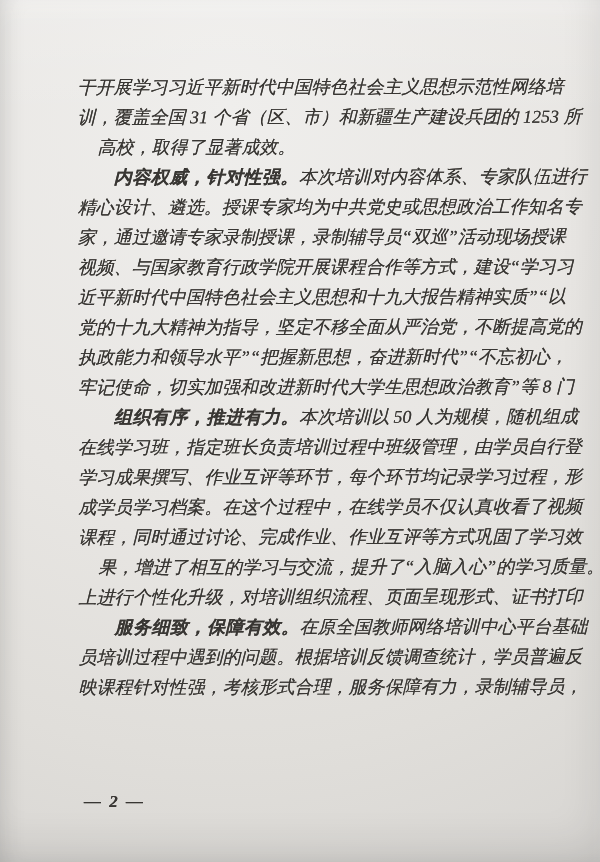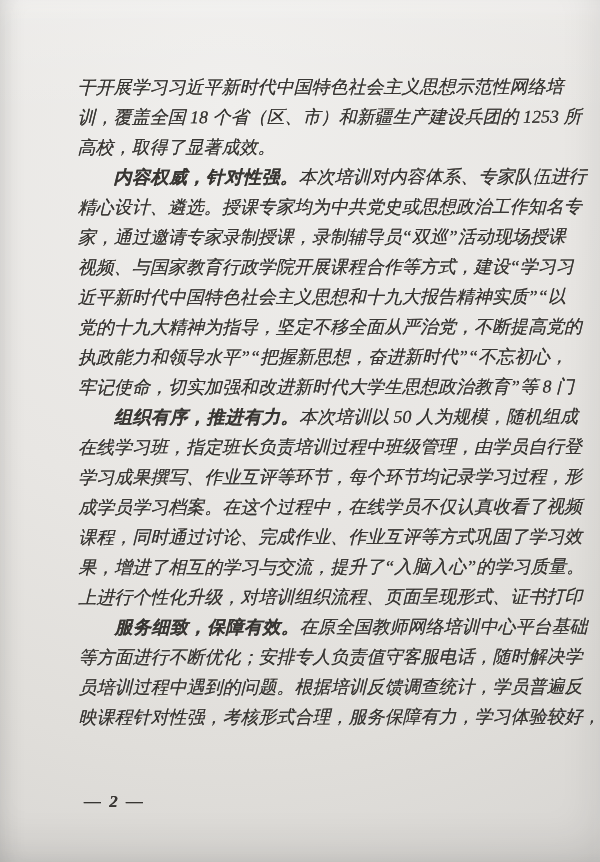--- a/index.html
+++ b/index.html
@@ -37,20 +37,21 @@
     transform: rotate(-0.1deg);
   }
   .line {
     height: 30px;
     white-space: nowrap;
     text-align: justify;
     text-align-last: justify;
   }
   .line.end {
     text-align-last: left;
+    margin-left: 20px;
   }
   .line.indent {
     text-indent: 36px;
   }
   .lead {
     font-family: "Liberation Sans", "DejaVu Sans", sans-serif;
     font-weight: 700;
     letter-spacing: 0.5px;
   }
   .footer {
@@ -64,36 +65,35 @@
     color: #383633;
     text-shadow: 0 0 0.6px rgba(55, 52, 48, 0.85);
   }
 </style>
 </head>
 <body>
 
 <div class="paper">
   <div class="textblock">
       <div class="line"><span>干开展学习习近平新时代中国特色社会主义思想示范性网络培</span></div>
-      <div class="line"><span>训，覆盖全国 18 个省（区、市）和新疆生产建设兵团的 1253 所</span></div>
+      <div class="line"><span>训，覆盖全国 31 个省（区、市）和新疆生产建设兵团的 1253 所</span></div>
       <div class="line end"><span>高校，取得了显著成效。</span></div>
       <div class="line indent"><span class="lead">内容权威，针对性强。</span><span>本次培训对内容体系、专家队伍进行</span></div>
       <div class="line"><span>精心设计、遴选。授课专家均为中共党史或思想政治工作知名专</span></div>
       <div class="line"><span>家，通过邀请专家录制授课，录制辅导员“双巡”活动现场授课</span></div>
       <div class="line"><span>视频、与国家教育行政学院开展课程合作等方式，建设“学习习</span></div>
       <div class="line"><span>近平新时代中国特色社会主义思想和十九大报告精神实质”“以</span></div>
       <div class="line"><span>党的十九大精神为指导，坚定不移全面从严治党，不断提高党的</span></div>
       <div class="line"><span>执政能力和领导水平”“把握新思想，奋进新时代”“不忘初心，</span></div>
       <div class="line"><span>牢记使命，切实加强和改进新时代大学生思想政治教育”等 8 门</span></div>
       <div class="line indent"><span class="lead">组织有序，推进有力。</span><span>本次培训以 50 人为规模，随机组成</span></div>
       <div class="line"><span>在线学习班，指定班长负责培训过程中班级管理，由学员自行登</span></div>
       <div class="line"><span>学习成果撰写、作业互评等环节，每个环节均记录学习过程，形</span></div>
       <div class="line"><span>成学员学习档案。在这个过程中，在线学员不仅认真收看了视频</span></div>
       <div class="line"><span>课程，同时通过讨论、完成作业、作业互评等方式巩固了学习效</span></div>
       <div class="line end"><span>果，增进了相互的学习与交流，提升了“入脑入心”的学习质量。</span></div>
       <div class="line"><span>上进行个性化升级，对培训组织流程、页面呈现形式、证书打印</span></div>
       <div class="line indent"><span class="lead">服务细致，保障有效。</span><span>在原全国教师网络培训中心平台基础</span></div>
-      <div class="line"><span>等方面进行不断优化；安排专人负责值守客服电话，随时解决学</span></div>
       <div class="line"><span>员培训过程中遇到的问题。根据培训反馈调查统计，学员普遍反</span></div>
-      <div class="line"><span>映课程针对性强，考核形式合理，服务保障有力，学习体验较好，</span></div>
+      <div class="line"><span>映课程针对性强，考核形式合理，服务保障有力，录制辅导员，</span></div>
     </div>
   <div class="footer">— 2 —</div>
 </div>
 
 </body></html>

